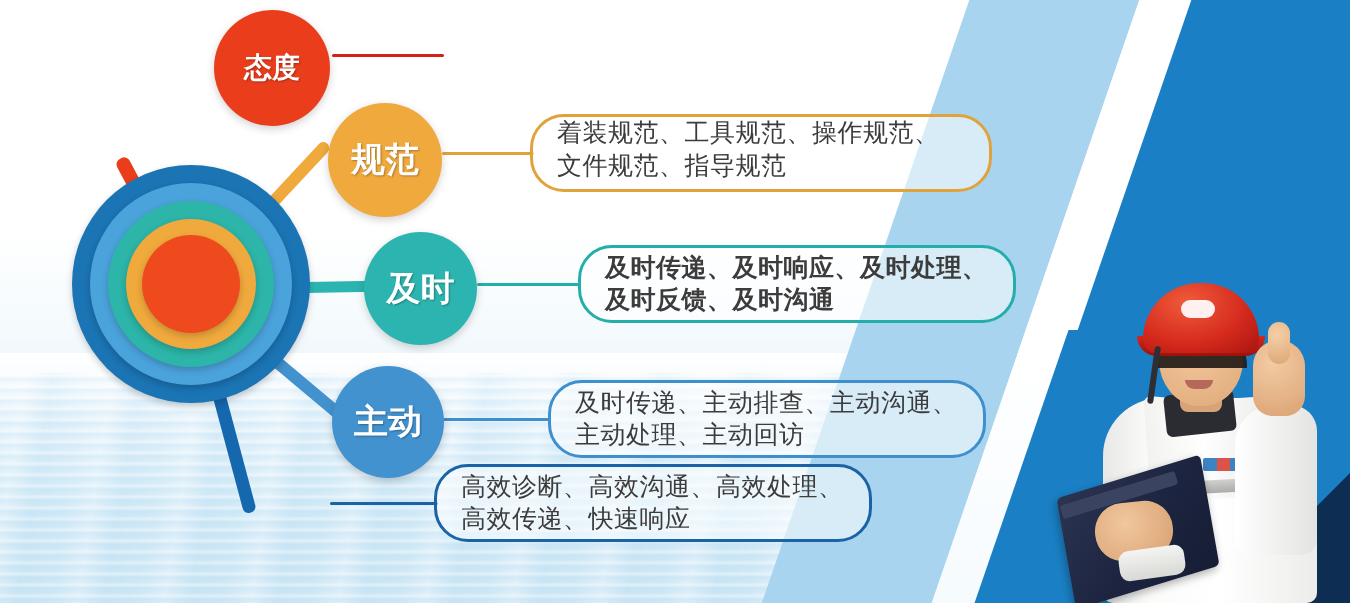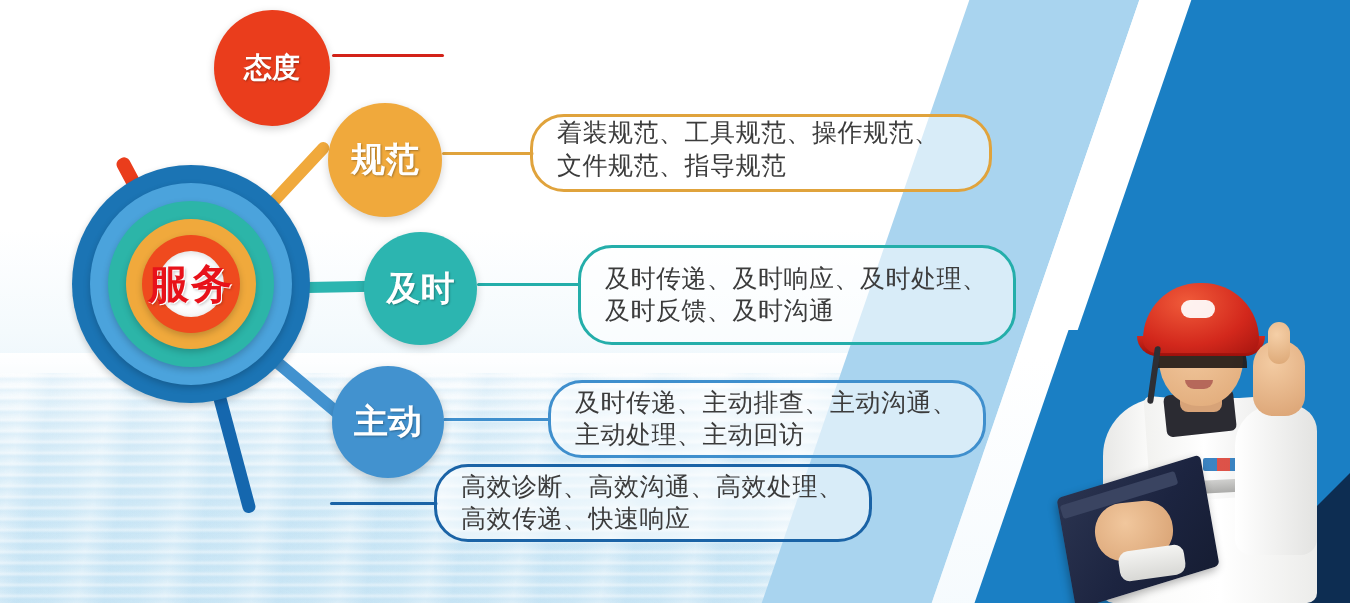--- a/index.html
+++ b/index.html
@@ -325,23 +325,20 @@
   <div class="spoke" style="left:191px;top:284px;width:228px;height:11px;background:#2cb5b0;transform:rotate(-1deg);"></div>
   <div class="spoke" style="left:191px;top:284px;width:215px;height:12px;background:#4292cf;transform:rotate(40deg);"></div>
   <div class="spoke" style="left:191px;top:284px;width:230px;height:13px;background:#1567ae;transform:rotate(75deg);"></div>
 
   <div class="rings">
     <div class="ring ring-1"></div>
     <div class="ring ring-2"></div>
     <div class="ring ring-3"></div>
     <div class="ring ring-4"></div>
     <div class="ring ring-5"></div>
-    <div class="ring-core">
-      <span class="core-label">服务</span>
-    </div>
   </div>
 
   <div class="dash" style="left:332px;top:54px;width:112px;background:#d32218;"></div>
   <div class="dash" style="left:442px;top:152px;width:92px;background:#e0a33c;"></div>
   <div class="dash" style="left:477px;top:283px;width:104px;background:#24aeaa;"></div>
   <div class="dash" style="left:443px;top:418px;width:108px;background:#3f8fcd;"></div>
   <div class="dash" style="left:330px;top:502px;width:108px;background:#1a63a6;"></div>
 
   <div class="node" style="left:214px;top:10px;width:116px;height:116px;background:#ea3d1c;font-size:28px;">
     <span>态度</span>
@@ -357,21 +354,21 @@
   </div>
 
 
   <div class="card" style="left:530px;top:114px;width:462px;height:78px;border-color:#e0a33c;align-items:flex-end;">
     <div class="card-text">
       <span class="card-line">着装规范、工具规范、操作规范、</span>
       <span class="card-line">文件规范、指导规范</span>
     </div>
   </div>
 
-  <div class="card" style="left:578px;top:245px;width:438px;height:100px;border-color:#24aeaa;">
+  <div class="card" style="left:578px;top:245px;width:438px;height:78px;border-color:#24aeaa;font-weight:bold;">
     <div class="card-text">
       <span class="card-line">及时传递、及时响应、及时处理、</span>
       <span class="card-line">及时反馈、及时沟通</span>
     </div>
   </div>
 
   <div class="card" style="left:548px;top:380px;width:438px;height:78px;border-color:#3f8fcd;">
     <div class="card-text">
       <span class="card-line">及时传递、主动排查、主动沟通、</span>
       <span class="card-line">主动处理、主动回访</span>

